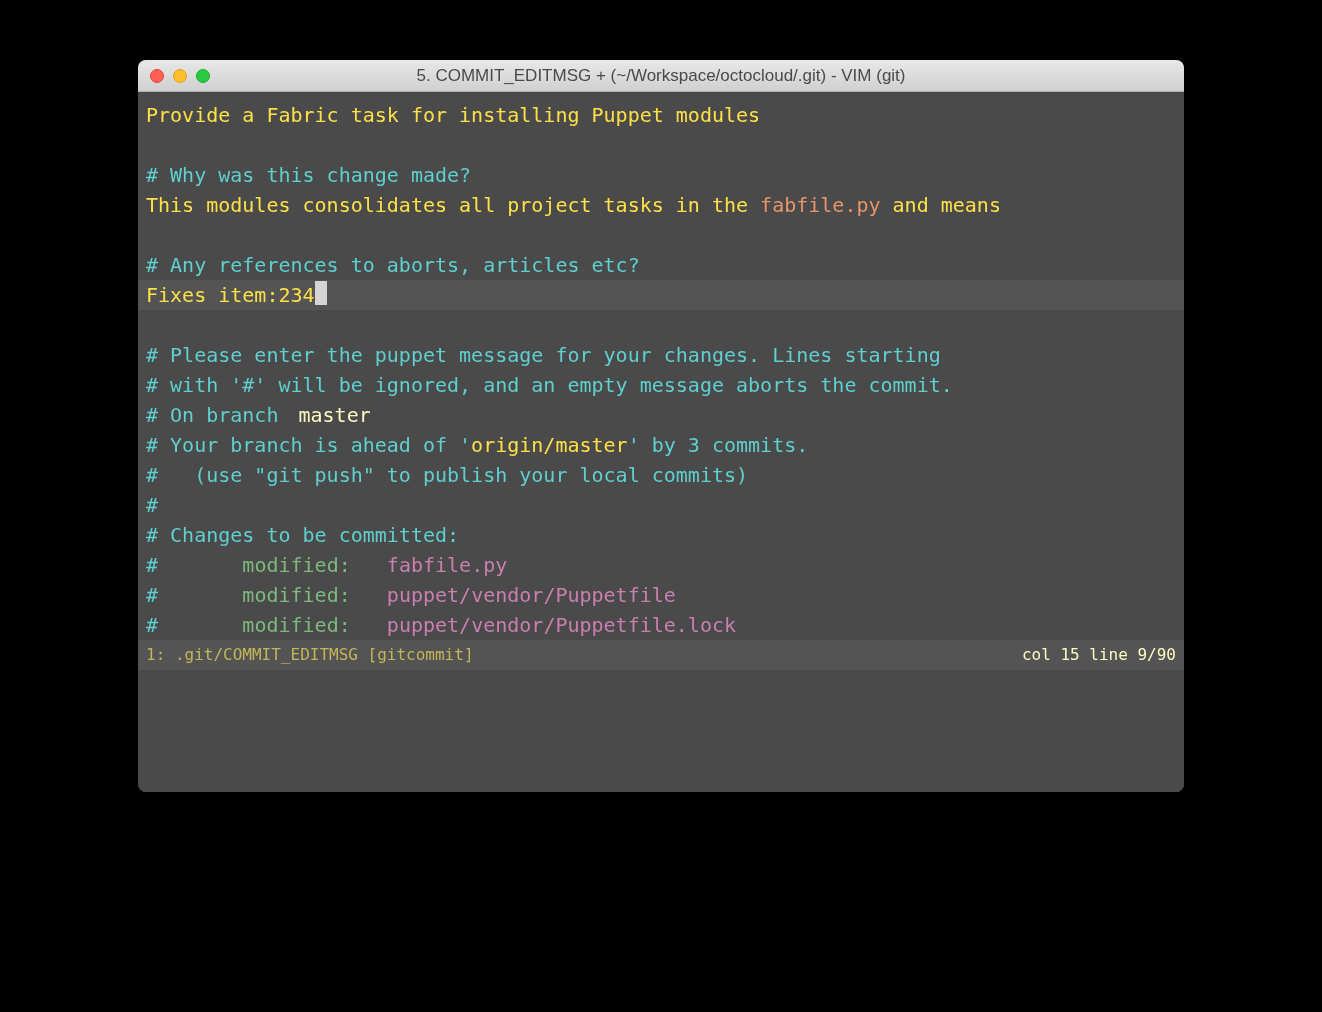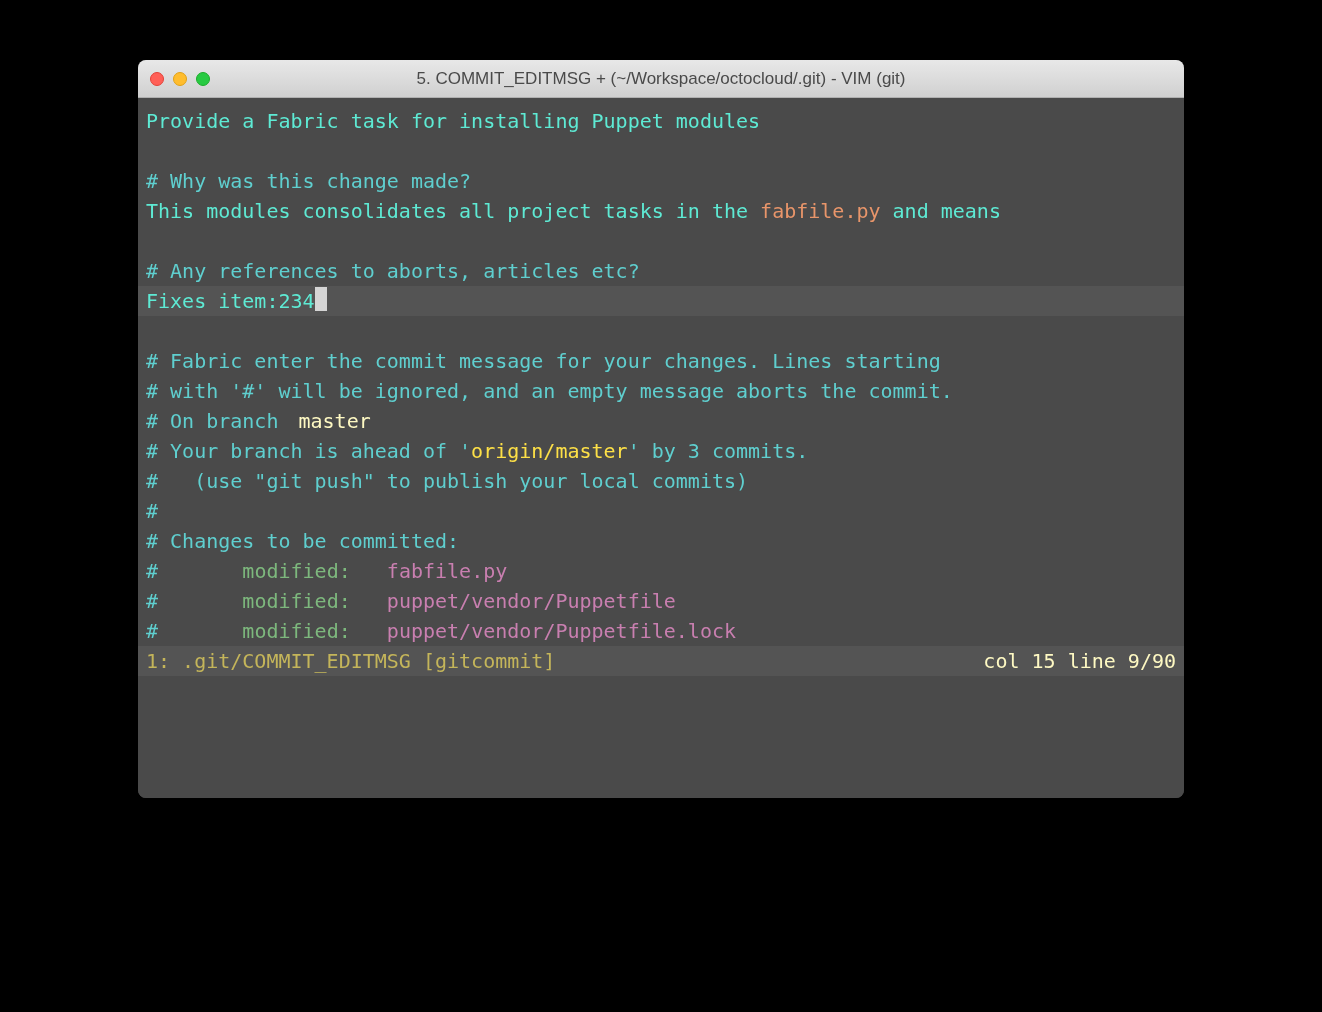--- a/index.html
+++ b/index.html
@@ -18,21 +18,21 @@
       font-family: "Menlo", "Monaco", "Consolas", monospace;
     }
     .window {
       width: 1046px;
       background: #4a4a4a;
       border-radius: 8px;
       box-shadow: 0 20px 60px rgba(0,0,0,0.6);
       overflow: hidden;
     }
     .titlebar {
-      height: 38px;
+      height: 32px;
       background: linear-gradient(to bottom, #e8e8e8, #d0d0d0);
       display: flex;
       align-items: center;
       padding: 0 12px;
       position: relative;
       border-bottom: 1px solid #b0b0b0;
     }
     .traffic-lights {
       display: flex;
       gap: 9px;
@@ -65,40 +65,40 @@
     }
     .line {
       padding: 0 8px;
       white-space: pre;
       color: #d5d5d5;
     }
     .cursor-line {
       background: #545454;
     }
     .comment { color: #5fcfcf; }
-    .text { color: #5eead4; text-align: right; }
+    .text { color: #fde047; text-align: right; }
     .fabfile { color: #e8956a; }
     .branch-name { color: #fef9c3; margin-left: 8px; }
     .remote { color: #fde047; text-align: right; }
     .modified-label { color: #7db87d; }
     .file-path { color: #c97fb0; }
     .cursor {
       display: inline-block;
       width: 12px;
       height: 24px;
       background: #d5d5d5;
       vertical-align: text-bottom;
       margin-bottom: 2px;
     }
     .statusbar {
       background: #545454;
       display: flex;
       justify-content: space-between;
       padding: 0 8px;
-      font-size: 20px;
+      font-size: 16px;
       line-height: 30px;
     }
     .status-left {
       color: #c4b55a;
     }
     .status-right {
       color: #fef9c3;
     }
     .blank-area {
       height: 60px;
@@ -120,21 +120,21 @@
 
   <div class="editor">
     <div class="line"><span class="text">Provide a Fabric task for installing Puppet modules</span></div>
     <div class="line">&nbsp;</div>
     <div class="line"><span class="comment"># Why was this change made?</span></div>
     <div class="line"><span class="text">This modules consolidates all project tasks in the </span><span class="fabfile">fabfile.py</span><span class="text"> and means</span></div>
     <div class="line">&nbsp;</div>
     <div class="line"><span class="comment"># Any references to aborts, articles etc?</span></div>
     <div class="line cursor-line"><span class="text">Fixes item:234</span><span class="cursor"></span></div>
     <div class="line">&nbsp;</div>
-    <div class="line"><span class="comment"># Fabric enter the commit message for your changes. Lines starting</span></div>
+    <div class="line"><span class="comment"># Please enter the puppet message for your changes. Lines starting</span></div>
     <div class="line"><span class="comment"># with '#' will be ignored, and an empty message aborts the commit.</span></div>
     <div class="line"><span class="comment"># On branch </span><span class="branch-name">master</span></div>
     <div class="line"><span class="comment"># Your branch is ahead of '</span><span class="remote">origin/master</span><span class="comment">' by 3 commits.</span></div>
     <div class="line"><span class="comment">#   (use "git push" to publish your local commits)</span></div>
     <div class="line"><span class="comment">#</span></div>
     <div class="line"><span class="comment"># Changes to be committed:</span></div>
     <div class="line"><span class="comment">#</span><span class="comment">       </span><span class="modified-label">modified:</span><span>   </span><span class="file-path">fabfile.py</span></div>
     <div class="line"><span class="comment">#</span><span class="comment">       </span><span class="modified-label">modified:</span><span>   </span><span class="file-path">puppet/vendor/Puppetfile</span></div>
     <div class="line"><span class="comment">#</span><span class="comment">       </span><span class="modified-label">modified:</span><span>   </span><span class="file-path">puppet/vendor/Puppetfile.lock</span></div>
     <div class="statusbar">

